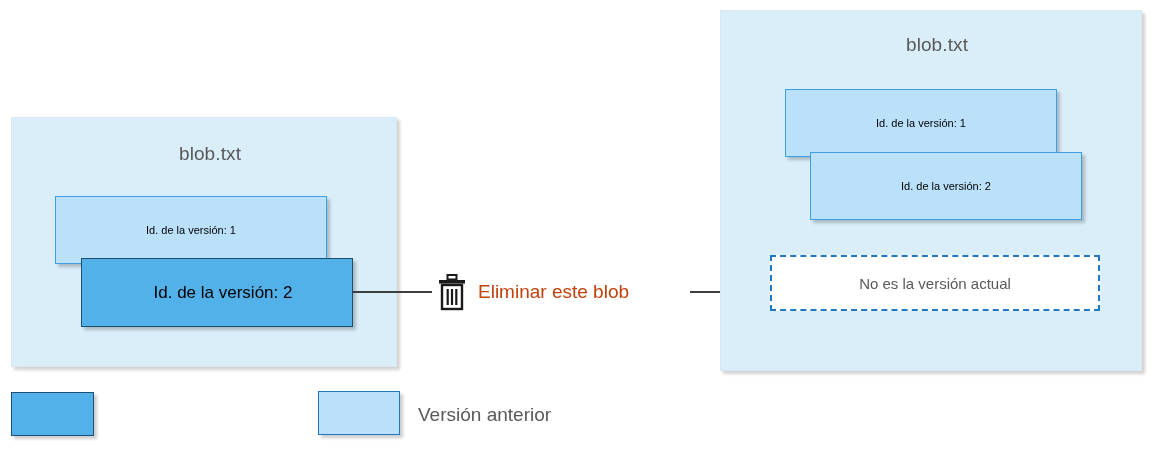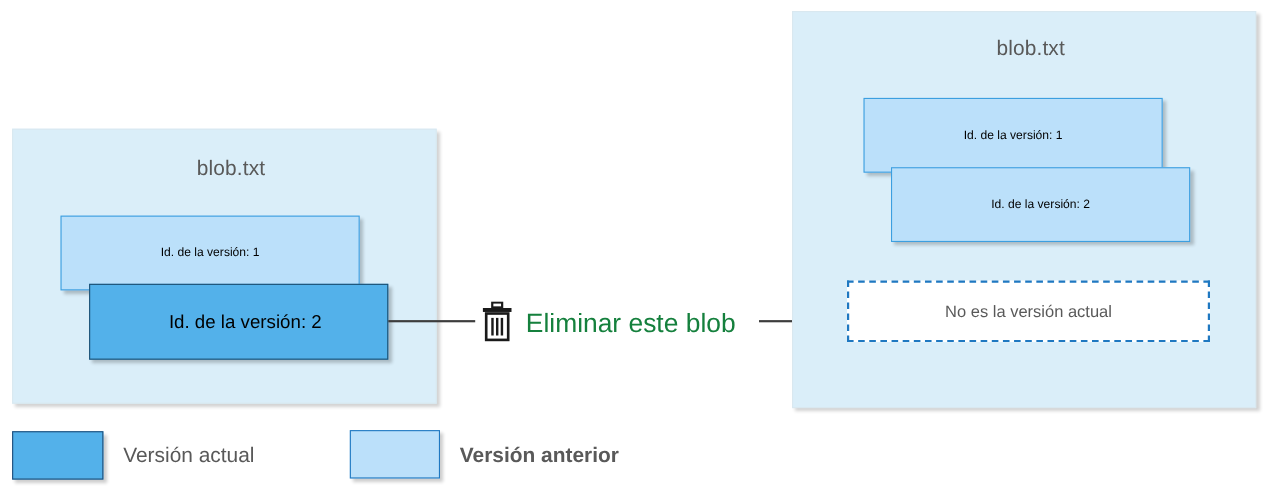--- a/index.html
+++ b/index.html
@@ -92,22 +92,22 @@
     border-left: 13px solid #3d3d3d;
   }
 
   
   .trash-icon {
     position: absolute;
   }
 
   .action-label {
     position: absolute;
-    color: #15803d;
-    font-size: 24px;
+    color: #c2410c;
+    font-size: 19px;
     white-space: nowrap;
   }
 
   
   .legend-swatch {
     position: absolute;
     box-sizing: border-box;
     box-shadow: 3px 3px 3px rgba(0,0,0,0.20);
   }
   .legend-swatch.current {
@@ -174,18 +174,17 @@
 
   <div class="version-card prev" style="left:810px; top:152px; width:272px; height:68px;">
     <span class="vtext">Id. de la versión: 2</span>
   </div>
 
   <div class="dashed-box" style="left:770px; top:255px; width:330px; height:56px;">
     <span>No es la versión actual</span>
   </div>
 
   <div class="legend-swatch current" style="left:11px; top:392px; width:83px; height:44px;"></div>
-  <div class="legend-label" style="left:112px; top:404px;">Versión actual</div>
 
   <div class="legend-swatch prev" style="left:318px; top:391px; width:82px; height:44px;"></div>
-  <div class="legend-label" style="left:418px; top:404px;font-weight:bold;">Versión anterior</div>
+  <div class="legend-label" style="left:418px; top:404px;">Versión anterior</div>
 
 </div>
 
 </body></html>

